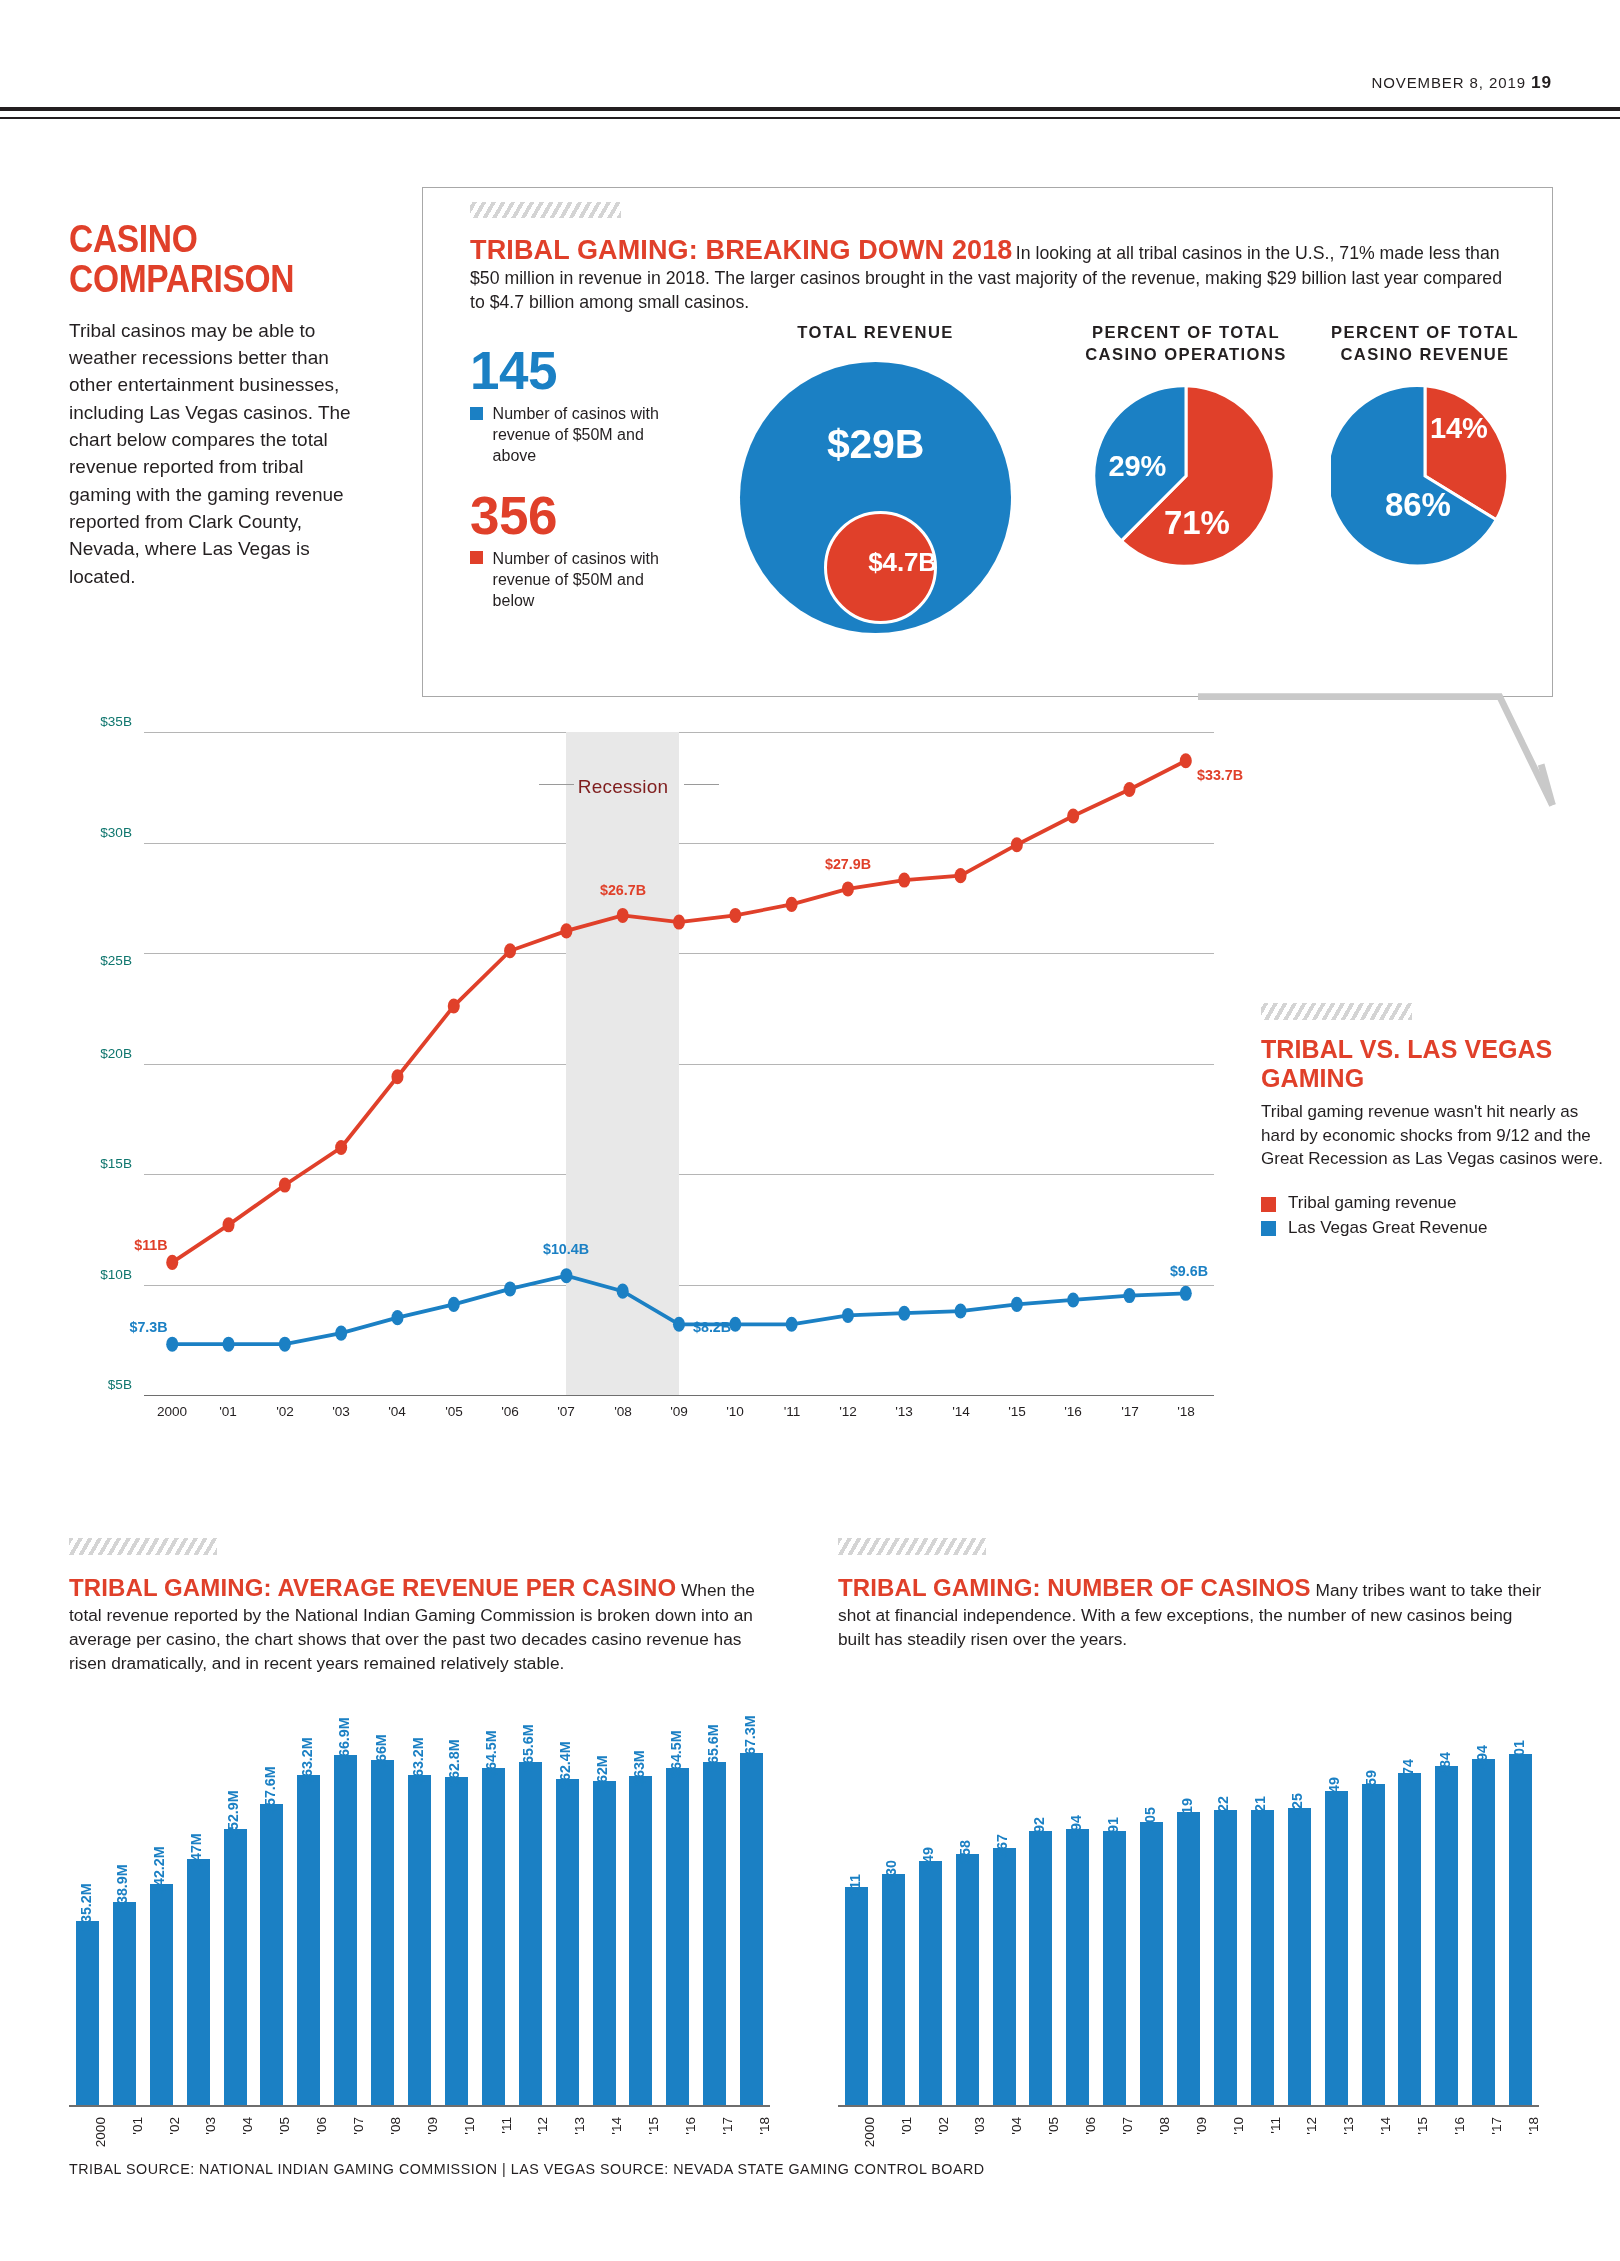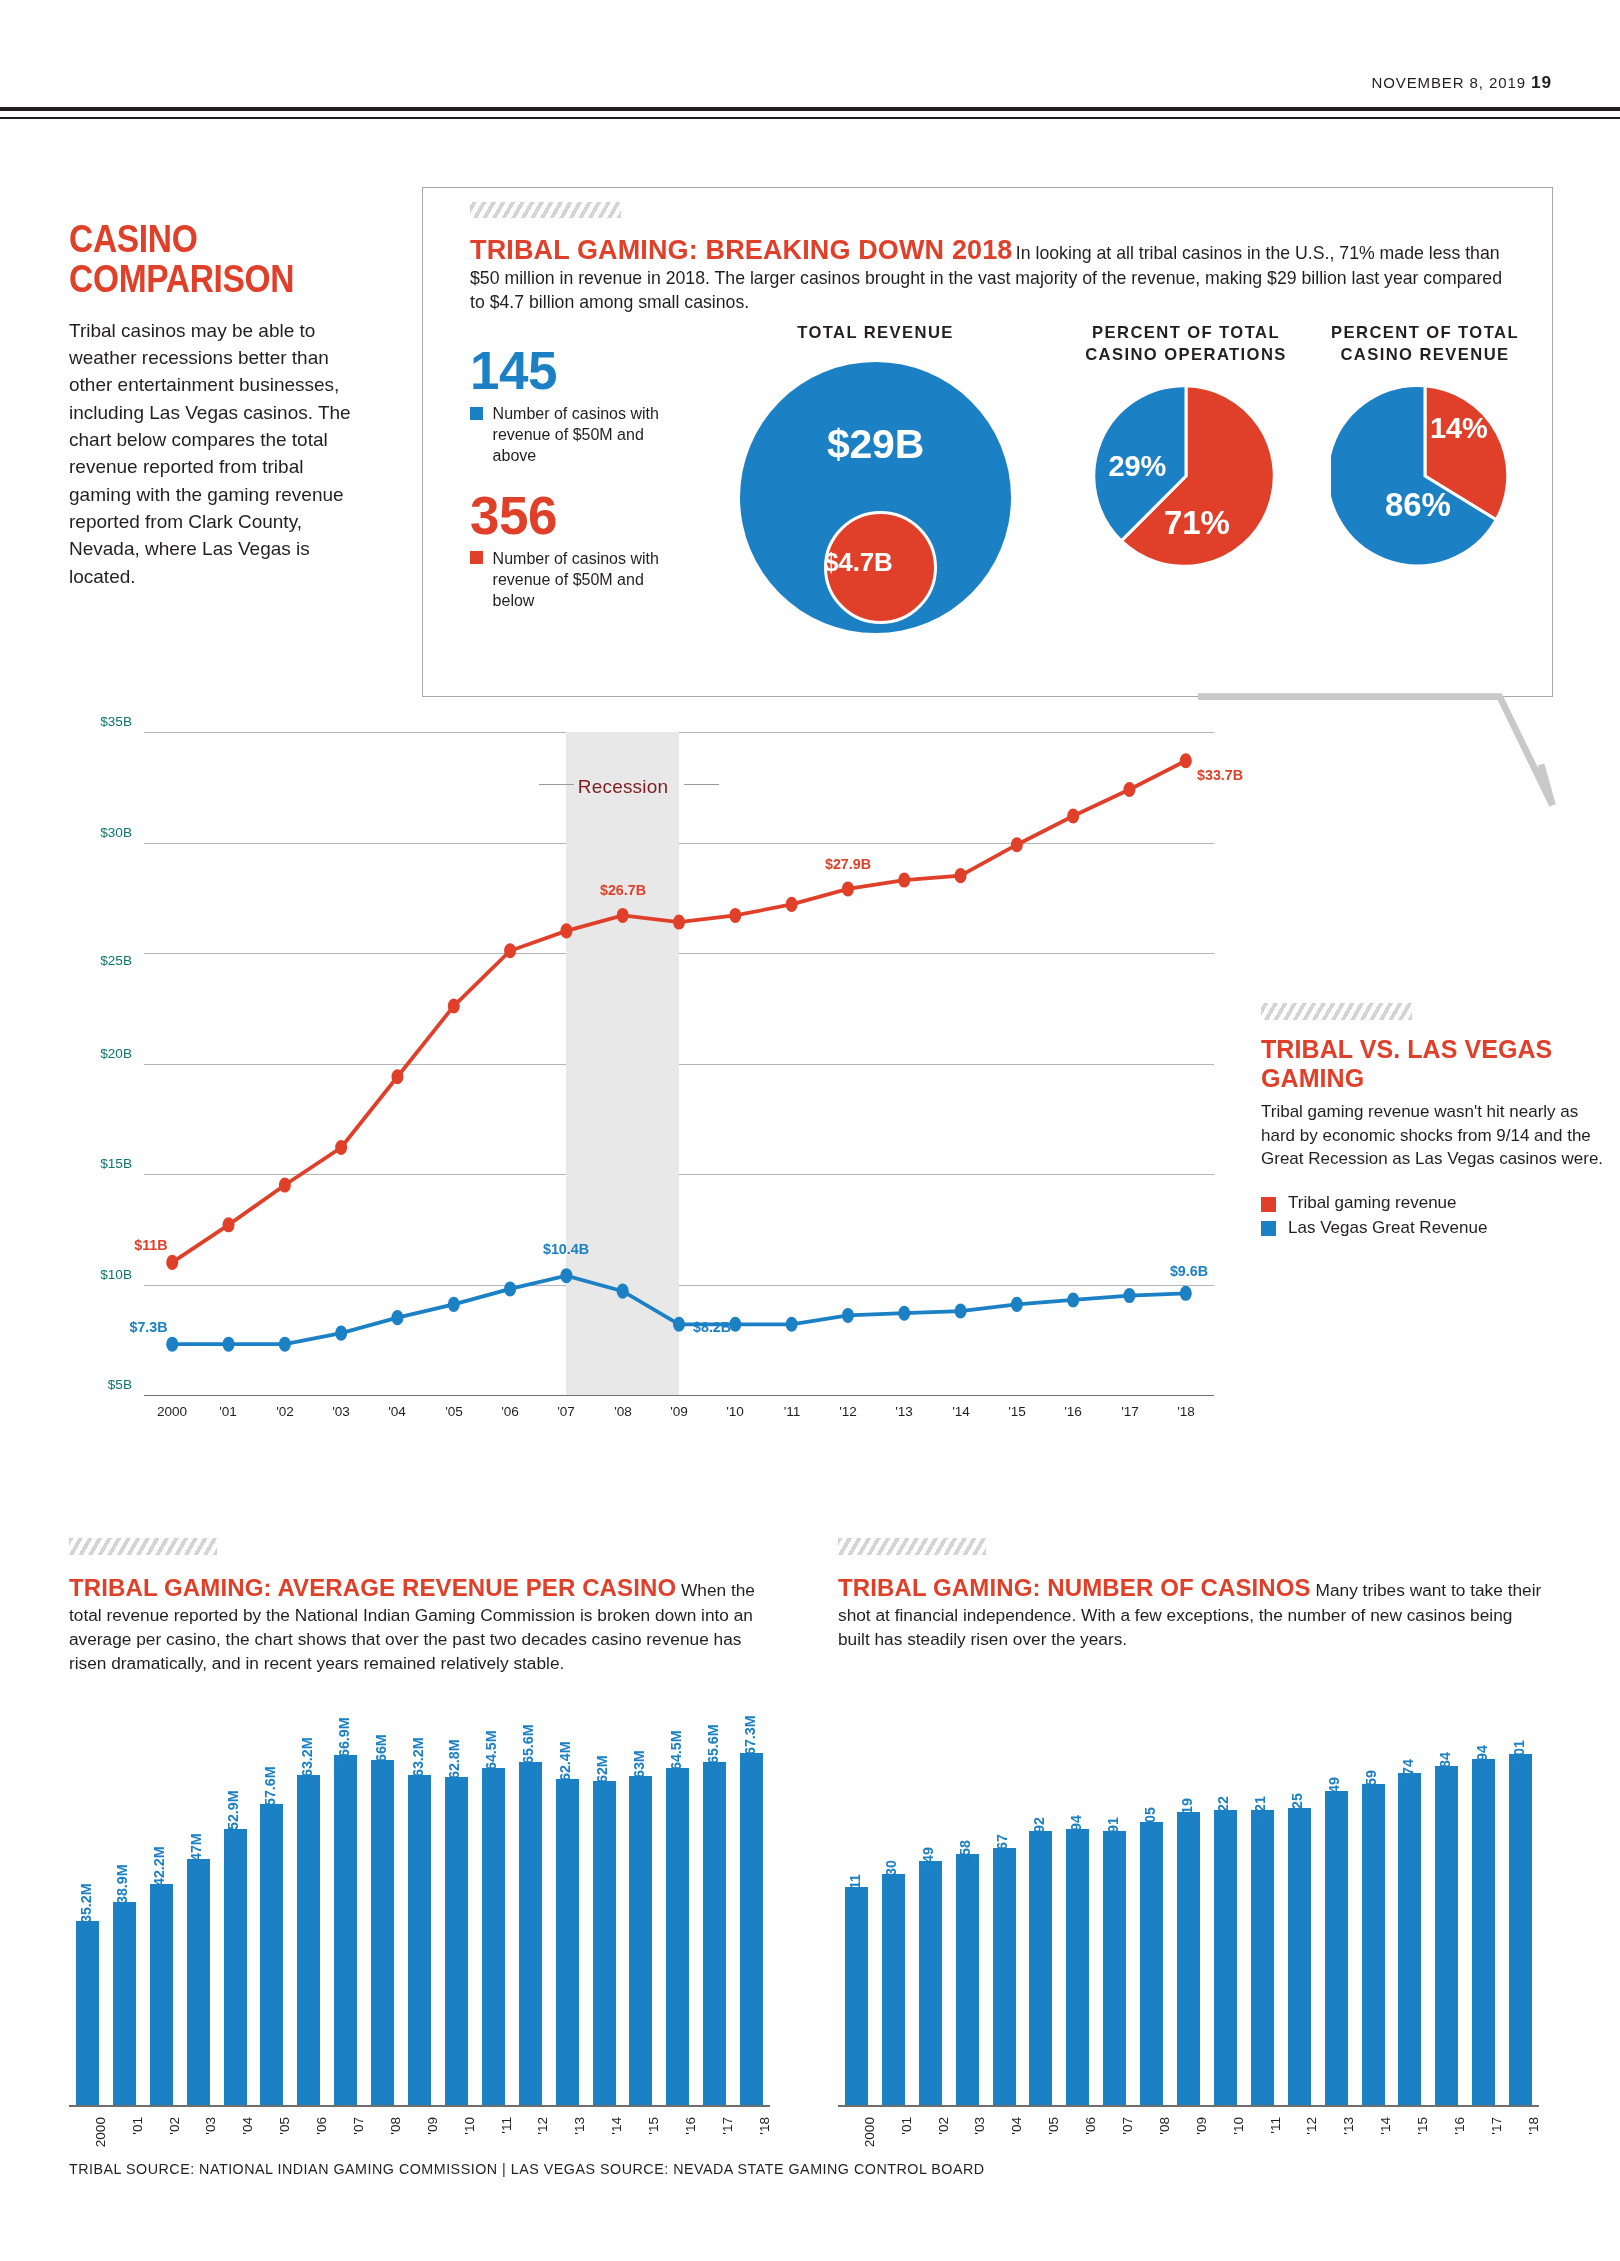--- a/index.html
+++ b/index.html
@@ -192,21 +192,21 @@
       </div>
     </div>
   </div>
 
   <div class="pie-group" style="left:294px; width:317px;">
     <div class="pie-label">TOTAL REVENUE</div>
     <div class="pie-wrap" style="width:271px;height:271px;margin-top:18px;">
       <div style="position:absolute;left:0;top:0;width:271px;height:271px;border-radius:50%;background:#1b80c4;"></div>
       <div style="position:absolute;left:84px;top:149px;width:113px;height:113px;border-radius:50%;background:#e0402a;border:3px solid #fff;"></div>
       <div class="pie-big-label" style="left:0;top:59px;width:271px;text-align:center;font-size:41px;">$29B</div>
-      <div class="pie-big-label" style="left:84px;top:185px;width:113px;text-align:left;font-size:26px;">$4.7B</div>
+      <div class="pie-big-label" style="left:84px;top:185px;width:113px;text-align:right;font-size:26px;">$4.7B</div>
     </div>
   </div>
 
   <div class="pie-group" style="left:650px; width:226px;">
     <div class="pie-label">PERCENT OF TOTAL CASINO OPERATIONS</div>
     <div class="pie-wrap" style="width:188px;height:188px;margin-top:16.6px;">
       <svg width="188" height="188" viewBox="0 0 100 100">
 
         <path d="M50,50 L50,2 A48,48 0 1,1 15.6,84.5 Z" fill="#e0402a" stroke="#ffffff" stroke-width="1.6"></path>
 
@@ -324,21 +324,21 @@
       <div class="pt-label red" style="left: 1053px; top: 35px;">$33.7B</div>
       <div class="pt-label blue" style="left: 23.6px; top: 587px; transform: translateX(-100%);">$7.3B</div>
       <div class="pt-label blue" style="left: 422px; top: 509px; transform: translateX(-50%);">$10.4B</div>
       <div class="pt-label blue" style="left: 549px; top: 587px;">$8.2B</div>
       <div class="pt-label blue" style="left: 1045px; top: 531px; transform: translateX(-50%);">$9.6B</div>
     </div>
 
   <div class="lc-side">
     <div class="hatch"></div>
     <div class="lc-side-title">TRIBAL VS. LAS VEGAS GAMING</div>
-    <div class="lc-side-body">Tribal gaming revenue wasn't hit nearly as hard by economic shocks from 9/14 and the Great Recession as Las Vegas casinos were.</div>
+    <div class="lc-side-body">Tribal gaming revenue wasn't hit nearly as hard by economic shocks from 9/12 and the Great Recession as Las Vegas casinos were.</div>
     <div class="lc-legend">
       <div class="leg-row">
         <span class="leg-sw" style="background:#e0402a"></span>
         <span>Tribal gaming revenue</span>
       </div>
       <div class="leg-row">
         <span class="leg-sw" style="background:#1b80c4"></span>
         <span>Las Vegas Great Revenue</span>
       </div>
     </div>

